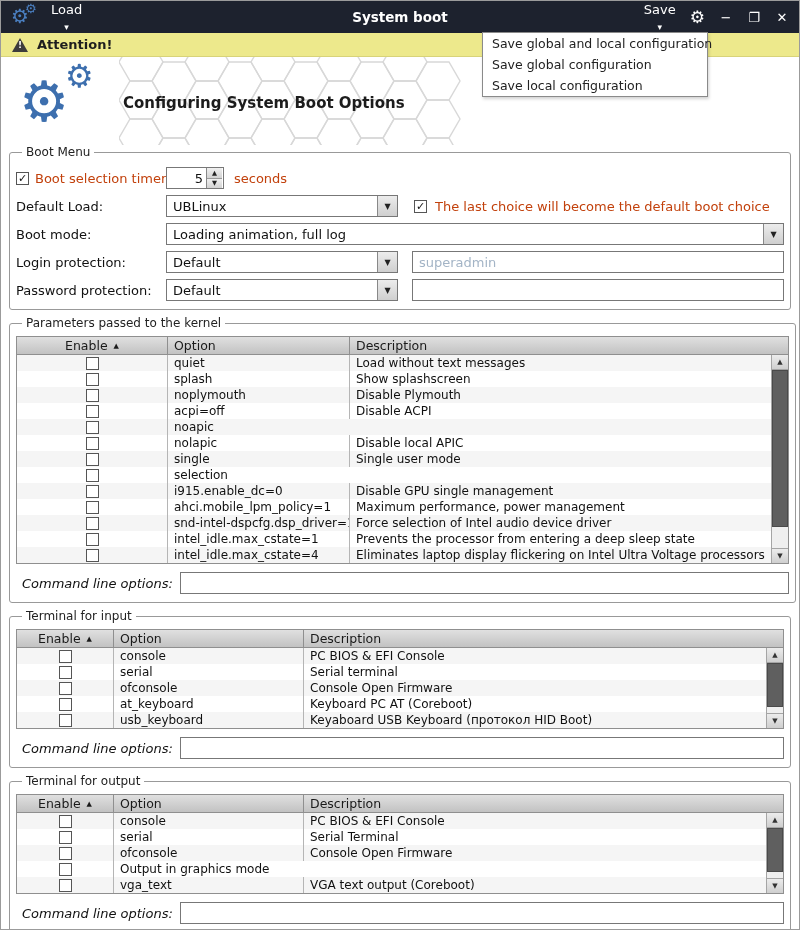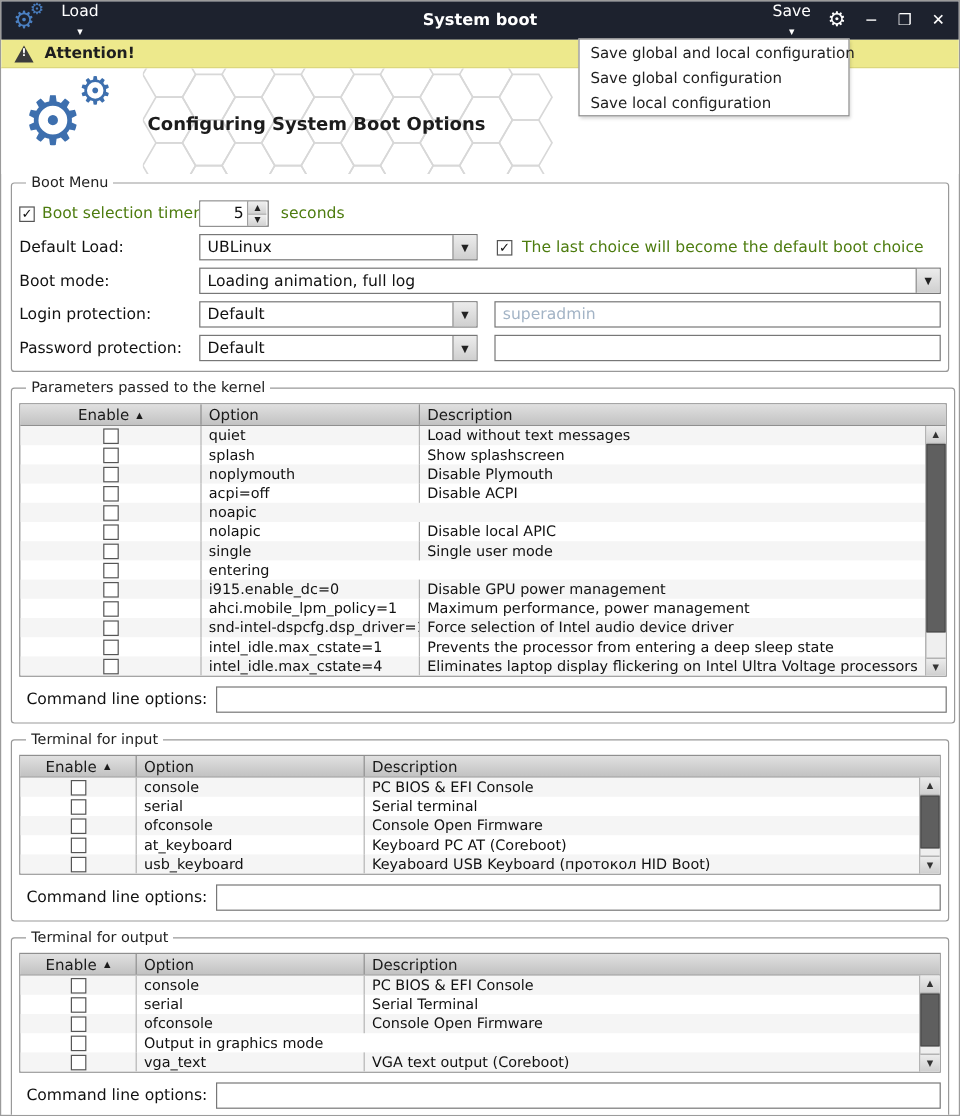--- a/index.html
+++ b/index.html
@@ -38,21 +38,21 @@
   .hg2{position:absolute;left:46px;top:-2px;font-size:32px;line-height:34px;}
   .hero-title{position:absolute;left:122px;top:37px;font-size:15px;font-weight:bold;color:#1c1c1c;z-index:3;}
 
   
   fieldset.group{margin:0 8px 6px;border:1px solid #999;border-radius:3px;padding:2px 6px 8px;background:#fff;}
   legend{font-size:12px;padding:0 4px;margin-left:6px;color:#222;}
   .bootmenu{padding:2px 8px 8px 12px;}
   .frow{display:flex;align-items:center;margin-top:6px;}
   .form-label{width:150px;font-size:13px;color:#111;flex-shrink:0;}
   .lblgroup{width:150px;display:flex;align-items:center;gap:6px;flex-shrink:0;}
-  .lbl{font-size:13px;color:#4d7c0f;white-space:nowrap;}
+  .lbl{font-size:13px;color:#c2410c;white-space:nowrap;}
   .cb{width:13px;height:13px;border:1px solid #555;background:#fff;display:inline-flex;align-items:center;justify-content:center;flex-shrink:0;}
   .cb.checked::after{content:"✓";font-size:11px;font-weight:bold;color:#111;line-height:1;}
   .combo{height:22px;border:1px solid #777;background:#fff;display:flex;align-items:center;}
   .w232{width:232px;flex-shrink:0;}
   .grow{flex:1;}
   .combo-val{flex:1;font-size:13px;padding:0 6px;white-space:nowrap;overflow:hidden;color:#111;}
   .combo-arrow{width:20px;align-self:stretch;border-left:1px solid #888;background:linear-gradient(#ececec,#cfcfcf);display:flex;align-items:center;justify-content:center;font-size:8px;color:#222;}
   .txt{height:22px;border:1px solid #777;font-size:13px;padding:0 6px;background:#fff;color:#111;outline:none;}
   .txt::placeholder{color:#a3b4c6;}
   .ml16{margin-left:16px;}
@@ -83,21 +83,21 @@
   .narrow .c-opt{width:190px;}
   .vscroll{width:17px;background:#efefef;border-left:1px solid #a5a5a5;display:flex;flex-direction:column;flex-shrink:0;}
   .sbtn{height:15px;background:linear-gradient(#ececec,#cfcfcf);font-size:7px;display:flex;align-items:center;justify-content:center;color:#333;flex-shrink:0;}
   .sbtn.up{border-bottom:1px solid #a5a5a5;}
   .sbtn.down{border-top:1px solid #a5a5a5;}
   .strack{flex:1;display:flex;flex-direction:column;}
   .sthumb{background:#5f5f5f;height:88%;border:1px solid #4a4a4a;}
   .kernel .tbody{height:208px;}
   .term .tbody{height:80px;}
   .cmdrow{display:flex;align-items:center;margin-top:8px;padding-left:6px;}
-  .cmdlabel{width:158px;font-size:13px;flex-shrink:0;color:#111;}
+  .cmdlabel{width:158px;font-size:13px;flex-shrink:0;color:#111;font-style:italic;}
   .cmdinput{flex:1;}
 </style>
 </head>
 <body>
 
 <div class="titlebar">
   <div class="tb-title">System boot</div>
   <div class="tb-left">
     <span class="appicon">
       <span class="g1">⚙</span>
@@ -285,28 +285,28 @@
             <div class="c-en">
               <span class="cb"></span>
             </div>
             <div class="c-opt">single</div>
             <div class="c-desc">Single user mode</div>
           </div>
           <div class="trow">
             <div class="c-en">
               <span class="cb"></span>
             </div>
-            <div class="c-opt">entering</div>
+            <div class="c-opt">selection</div>
           </div>
           <div class="trow">
             <div class="c-en">
               <span class="cb"></span>
             </div>
             <div class="c-opt">i915.enable_dc=0</div>
-            <div class="c-desc">Disable GPU power management</div>
+            <div class="c-desc">Disable GPU single management</div>
           </div>
           <div class="trow">
             <div class="c-en">
               <span class="cb"></span>
             </div>
             <div class="c-opt">ahci.mobile_lpm_policy=1</div>
             <div class="c-desc">Maximum performance, power management</div>
           </div>
           <div class="trow">
             <div class="c-en">

